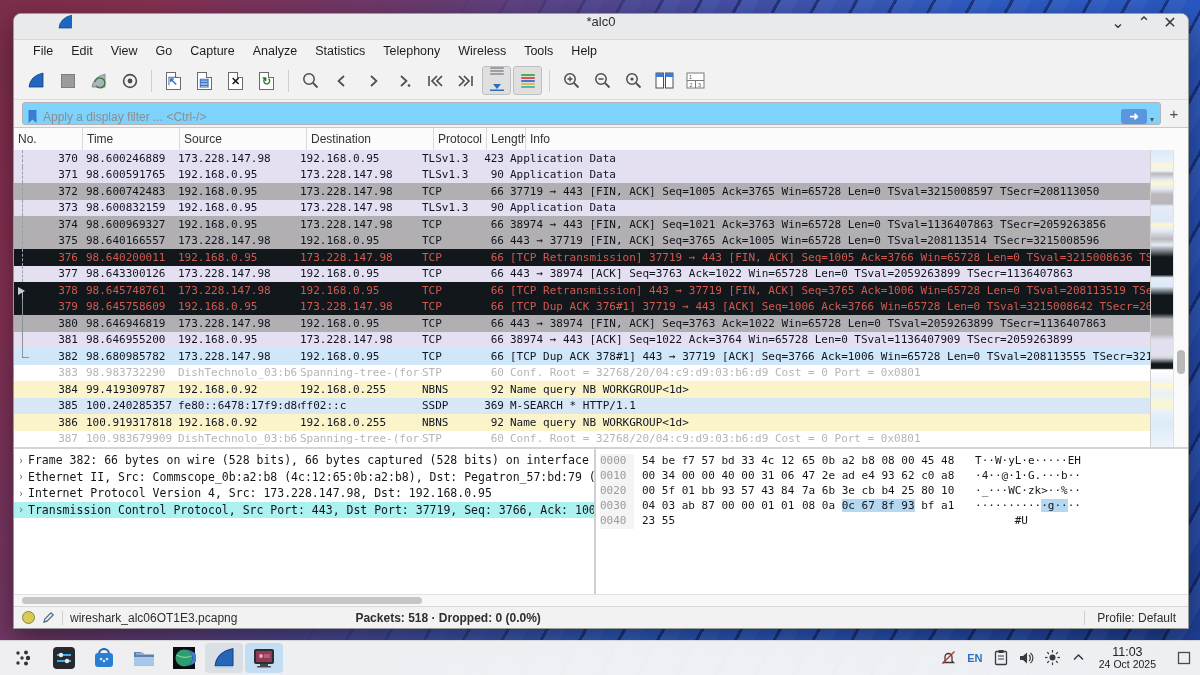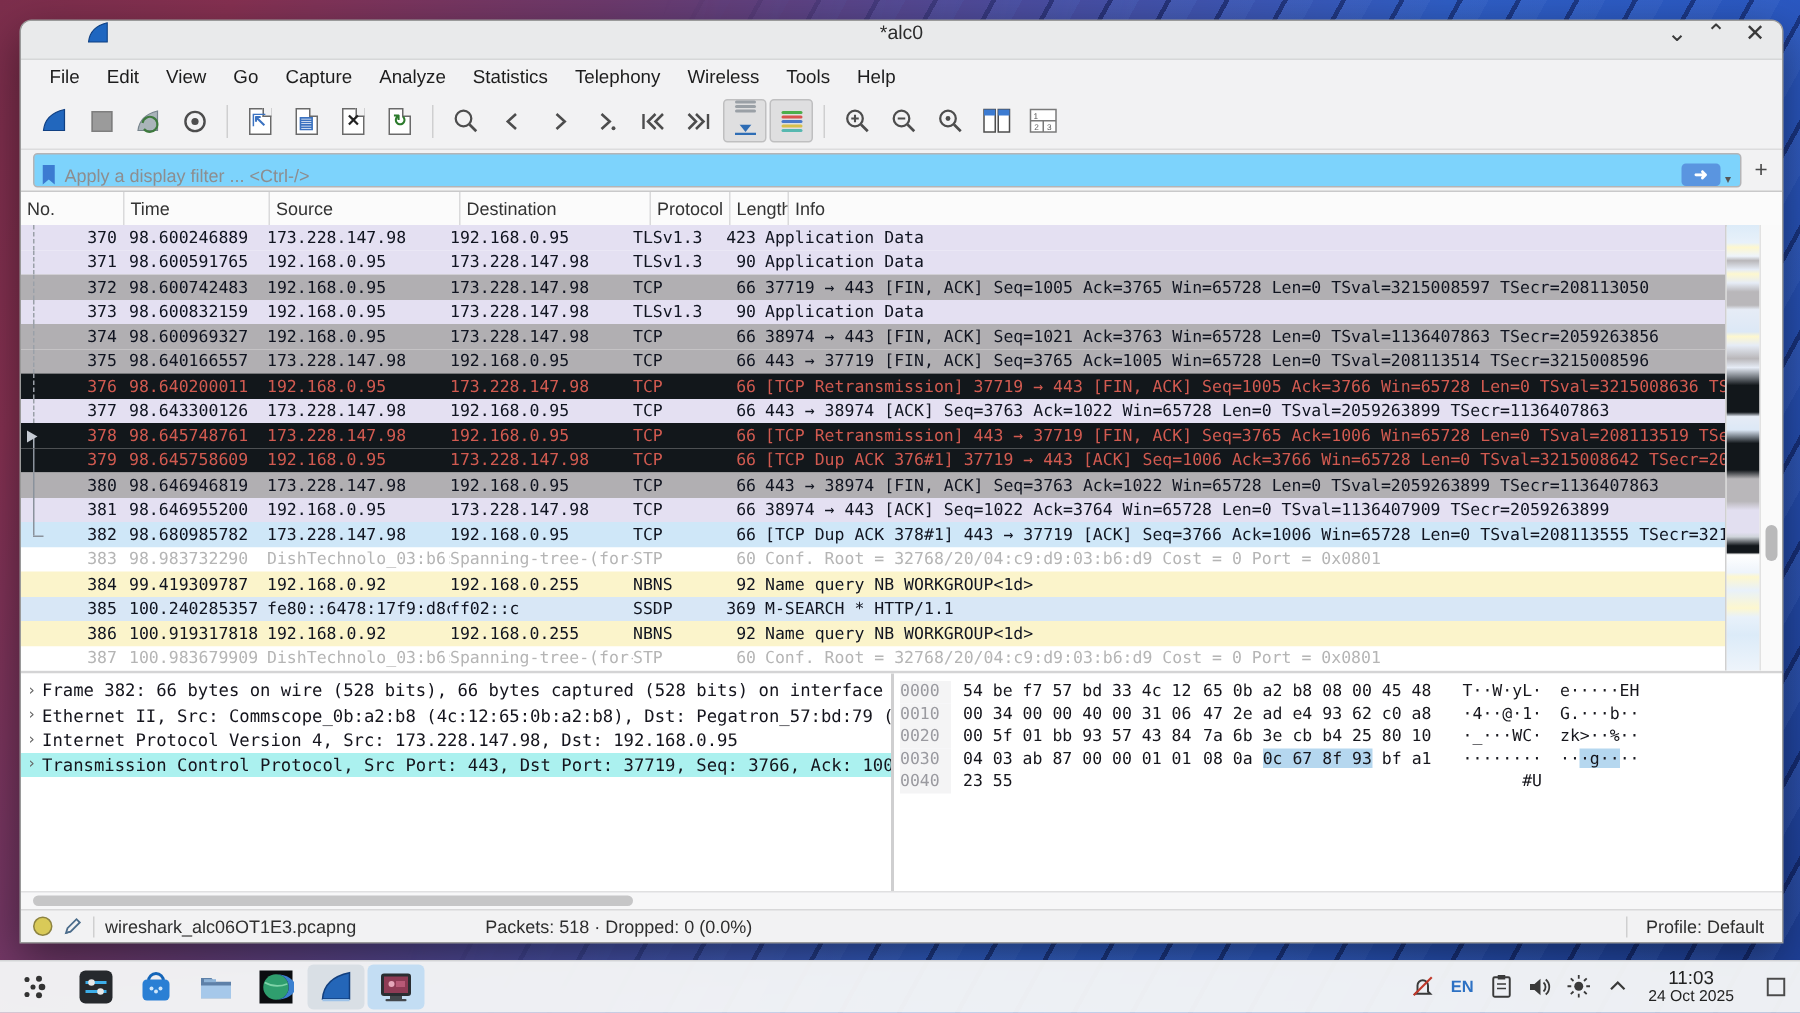--- a/index.html
+++ b/index.html
@@ -85,30 +85,30 @@
   .detail{width:580px;border-right:2px solid #cfcfd0;padding-top:3px;overflow:hidden;}
   .dline{height:16.5px;display:flex;align-items:center;font-family:"DejaVu Sans Mono","Liberation Mono",monospace;font-size:11.5px;color:#14141c;white-space:nowrap;overflow:hidden;}
   .dline .exp{width:14px;text-align:center;color:#666;font-size:10px;flex:0 0 auto;}
   .dline.sel{background:var(--detail-selected);}
   .hex{flex:1;padding:5px 0 0 4px;font-family:"DejaVu Sans Mono","Liberation Mono",monospace;font-size:11px;overflow:hidden;}
   .hrow{height:15px;display:flex;white-space:pre;color:#16161c;}
   .hrow .off{width:34px;color:#9a9aa0;background:#f4f4f5;flex:0 0 auto;}
   .hrow .hg1{margin-left:8px;width:152px;flex:0 0 auto;}
   .hrow .hg2{margin-left:8px;width:152px;flex:0 0 auto;}
   .hrow .ag1{margin-left:18px;width:56px;flex:0 0 auto;text-align:right;}
-  .hrow .ag2{margin-left:12px;width:60px;flex:0 0 auto;}
+  .hrow .ag2{margin-left:0;width:60px;flex:0 0 auto;}
   .hl{background:var(--hex-highlight);}
   
   .hscroll{height:11px;background:#f7f7f8;border-top:1px solid #e0e0e1;position:relative;flex:0 0 auto;}
   .hthumb{position:absolute;left:8px;top:2px;width:400px;height:7px;background:#c6c6c7;border-radius:4px;}
   .statusbar{height:21px;background:#f2f2f3;border-top:1px solid #d8d8d9;display:flex;align-items:center;font-size:12px;color:#2e2e2e;flex:0 0 auto;}
   .sb-left{display:flex;align-items:center;gap:7px;padding-left:8px;flex:0 0 auto;}
   .sb-dot{width:11px;height:11px;border-radius:50%;background:#d9ca58;border:1px solid #8d8340;}
   .sb-sep{width:1px;height:14px;background:#cfcfd0;}
-  .sb-mid{margin-left:86px;flex:1;}
+  .sb-mid{margin-left:118px;flex:1;font-weight:bold;}
   .sb-right{padding:0 12px 0 12px;border-left:1px solid #cfcfd0;flex:0 0 auto;}
   
   .taskbar{position:absolute;left:0;bottom:0;width:1200px;height:34px;background:rgba(244,245,246,.97);
     border-top:1px solid #d4d5d7;display:flex;align-items:center;}
   .task{width:38px;height:30px;margin:0 1px;border-radius:4px;display:flex;align-items:center;justify-content:center;}
   .task.active-dim{background:#d9dfe5;}
   .task.active{background:#c3ddf3;}
   .tray{margin-left:auto;display:flex;align-items:center;gap:6px;padding-right:6px;}
   .tray-ic{width:20px;height:20px;display:flex;align-items:center;justify-content:center;color:#3a3a3a;}
   .tray-en{font-size:11px;font-weight:bold;color:#2d71c4;}

